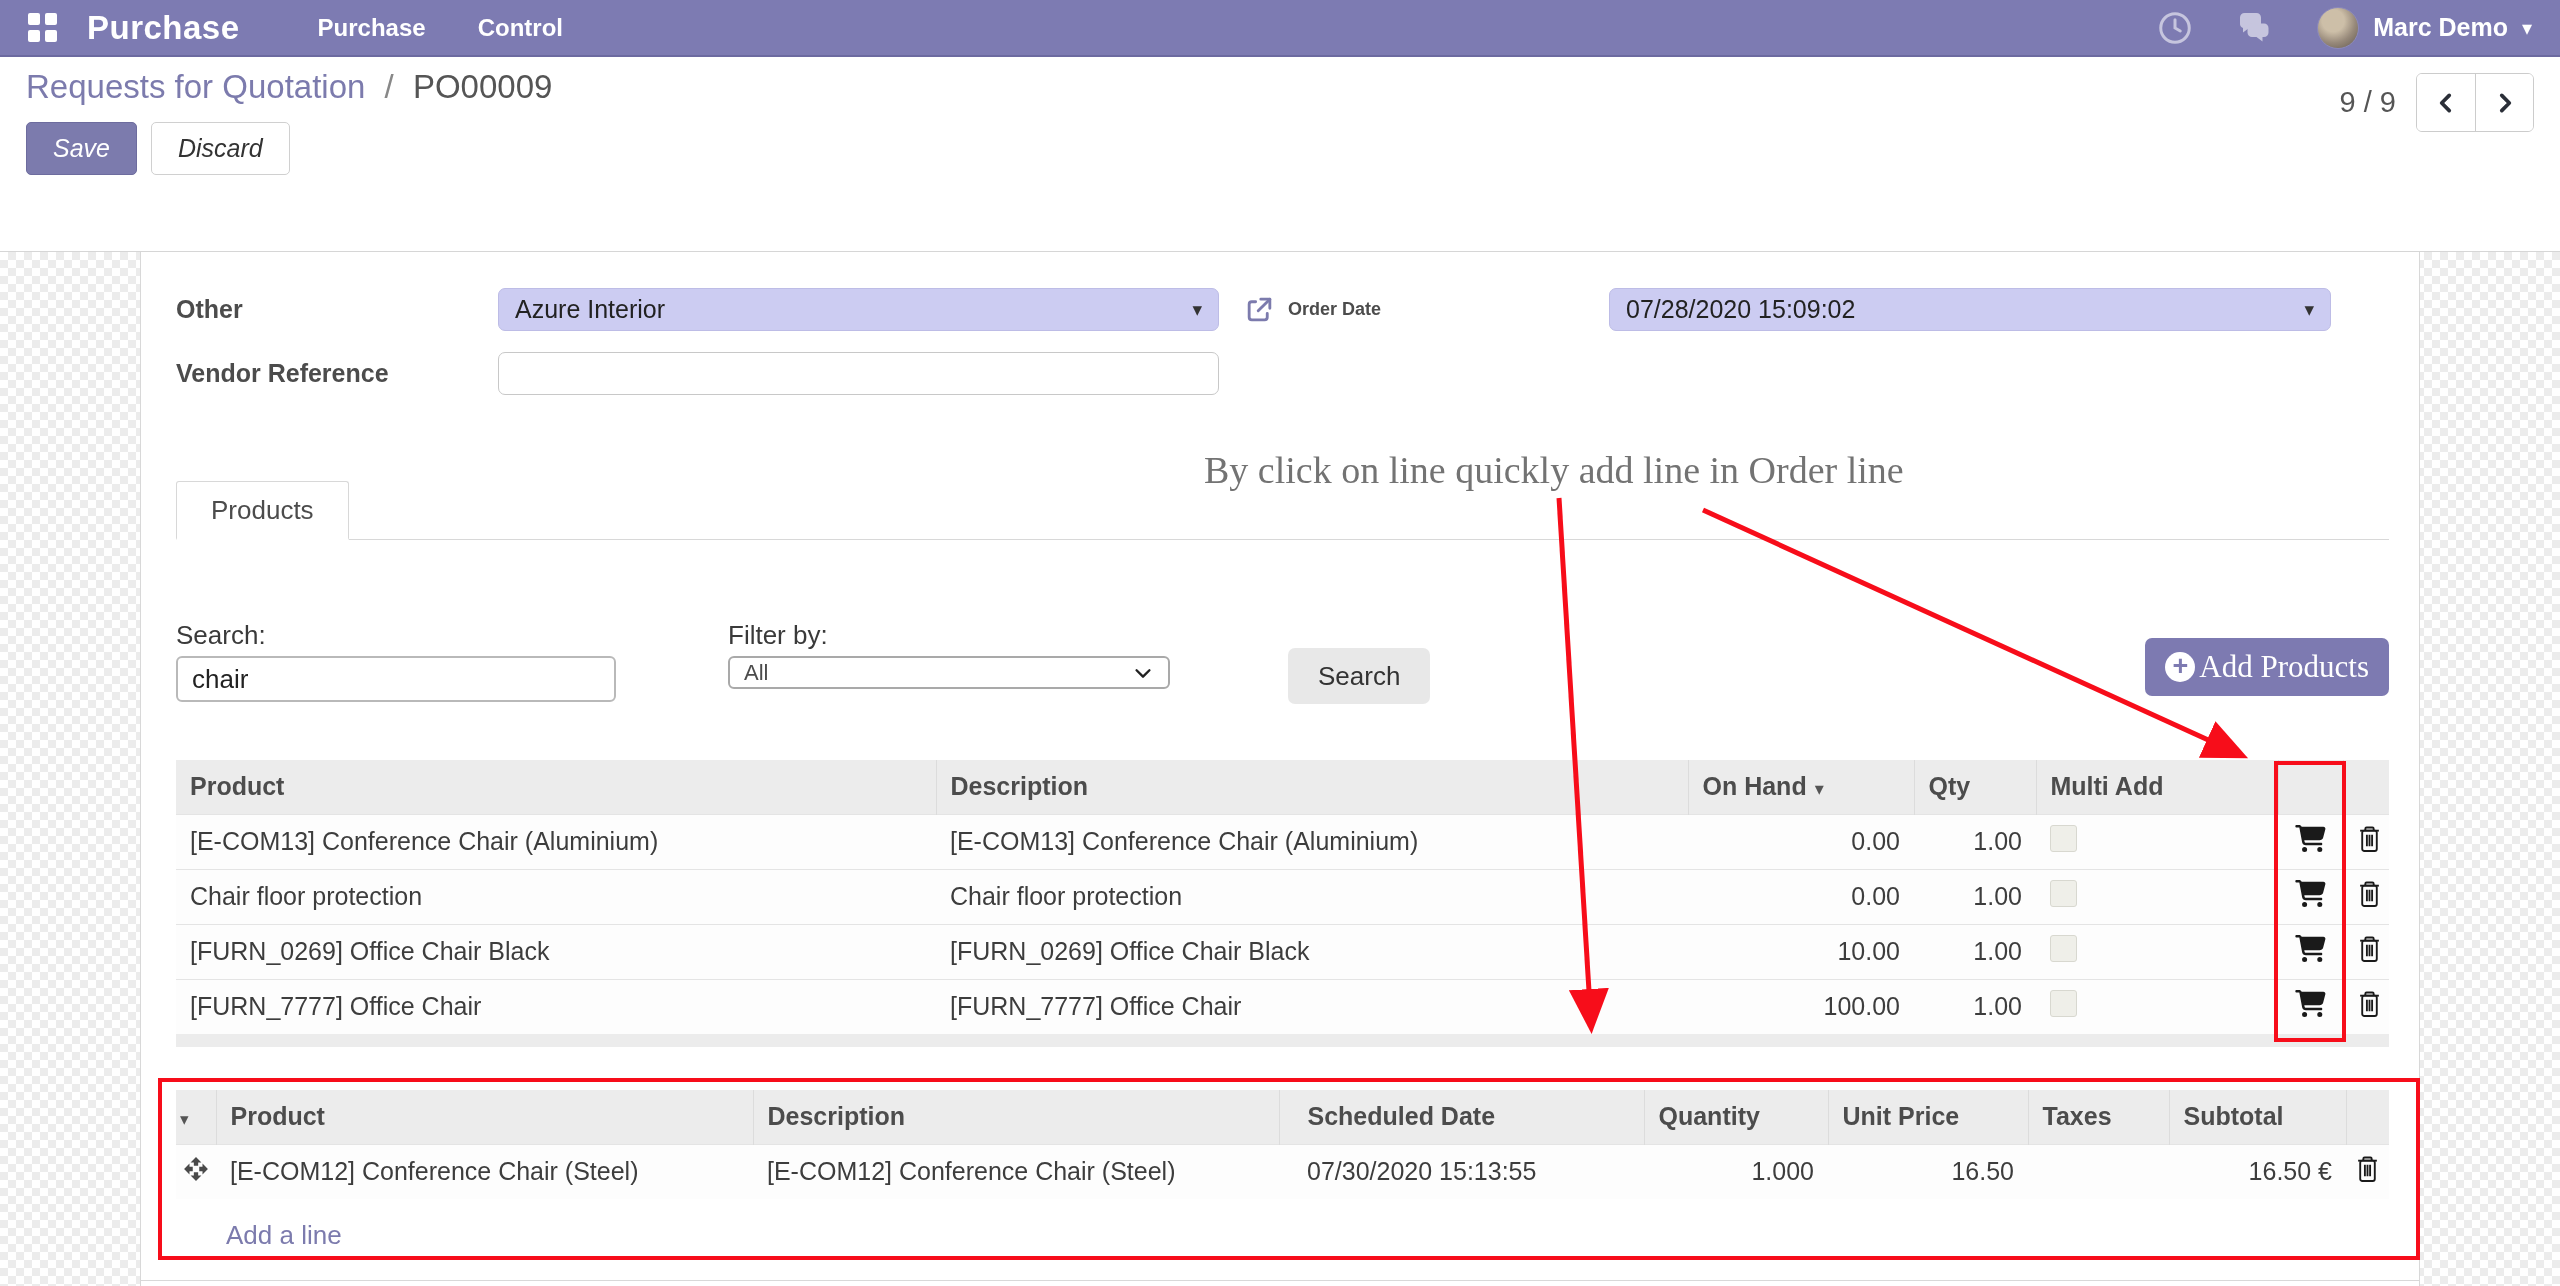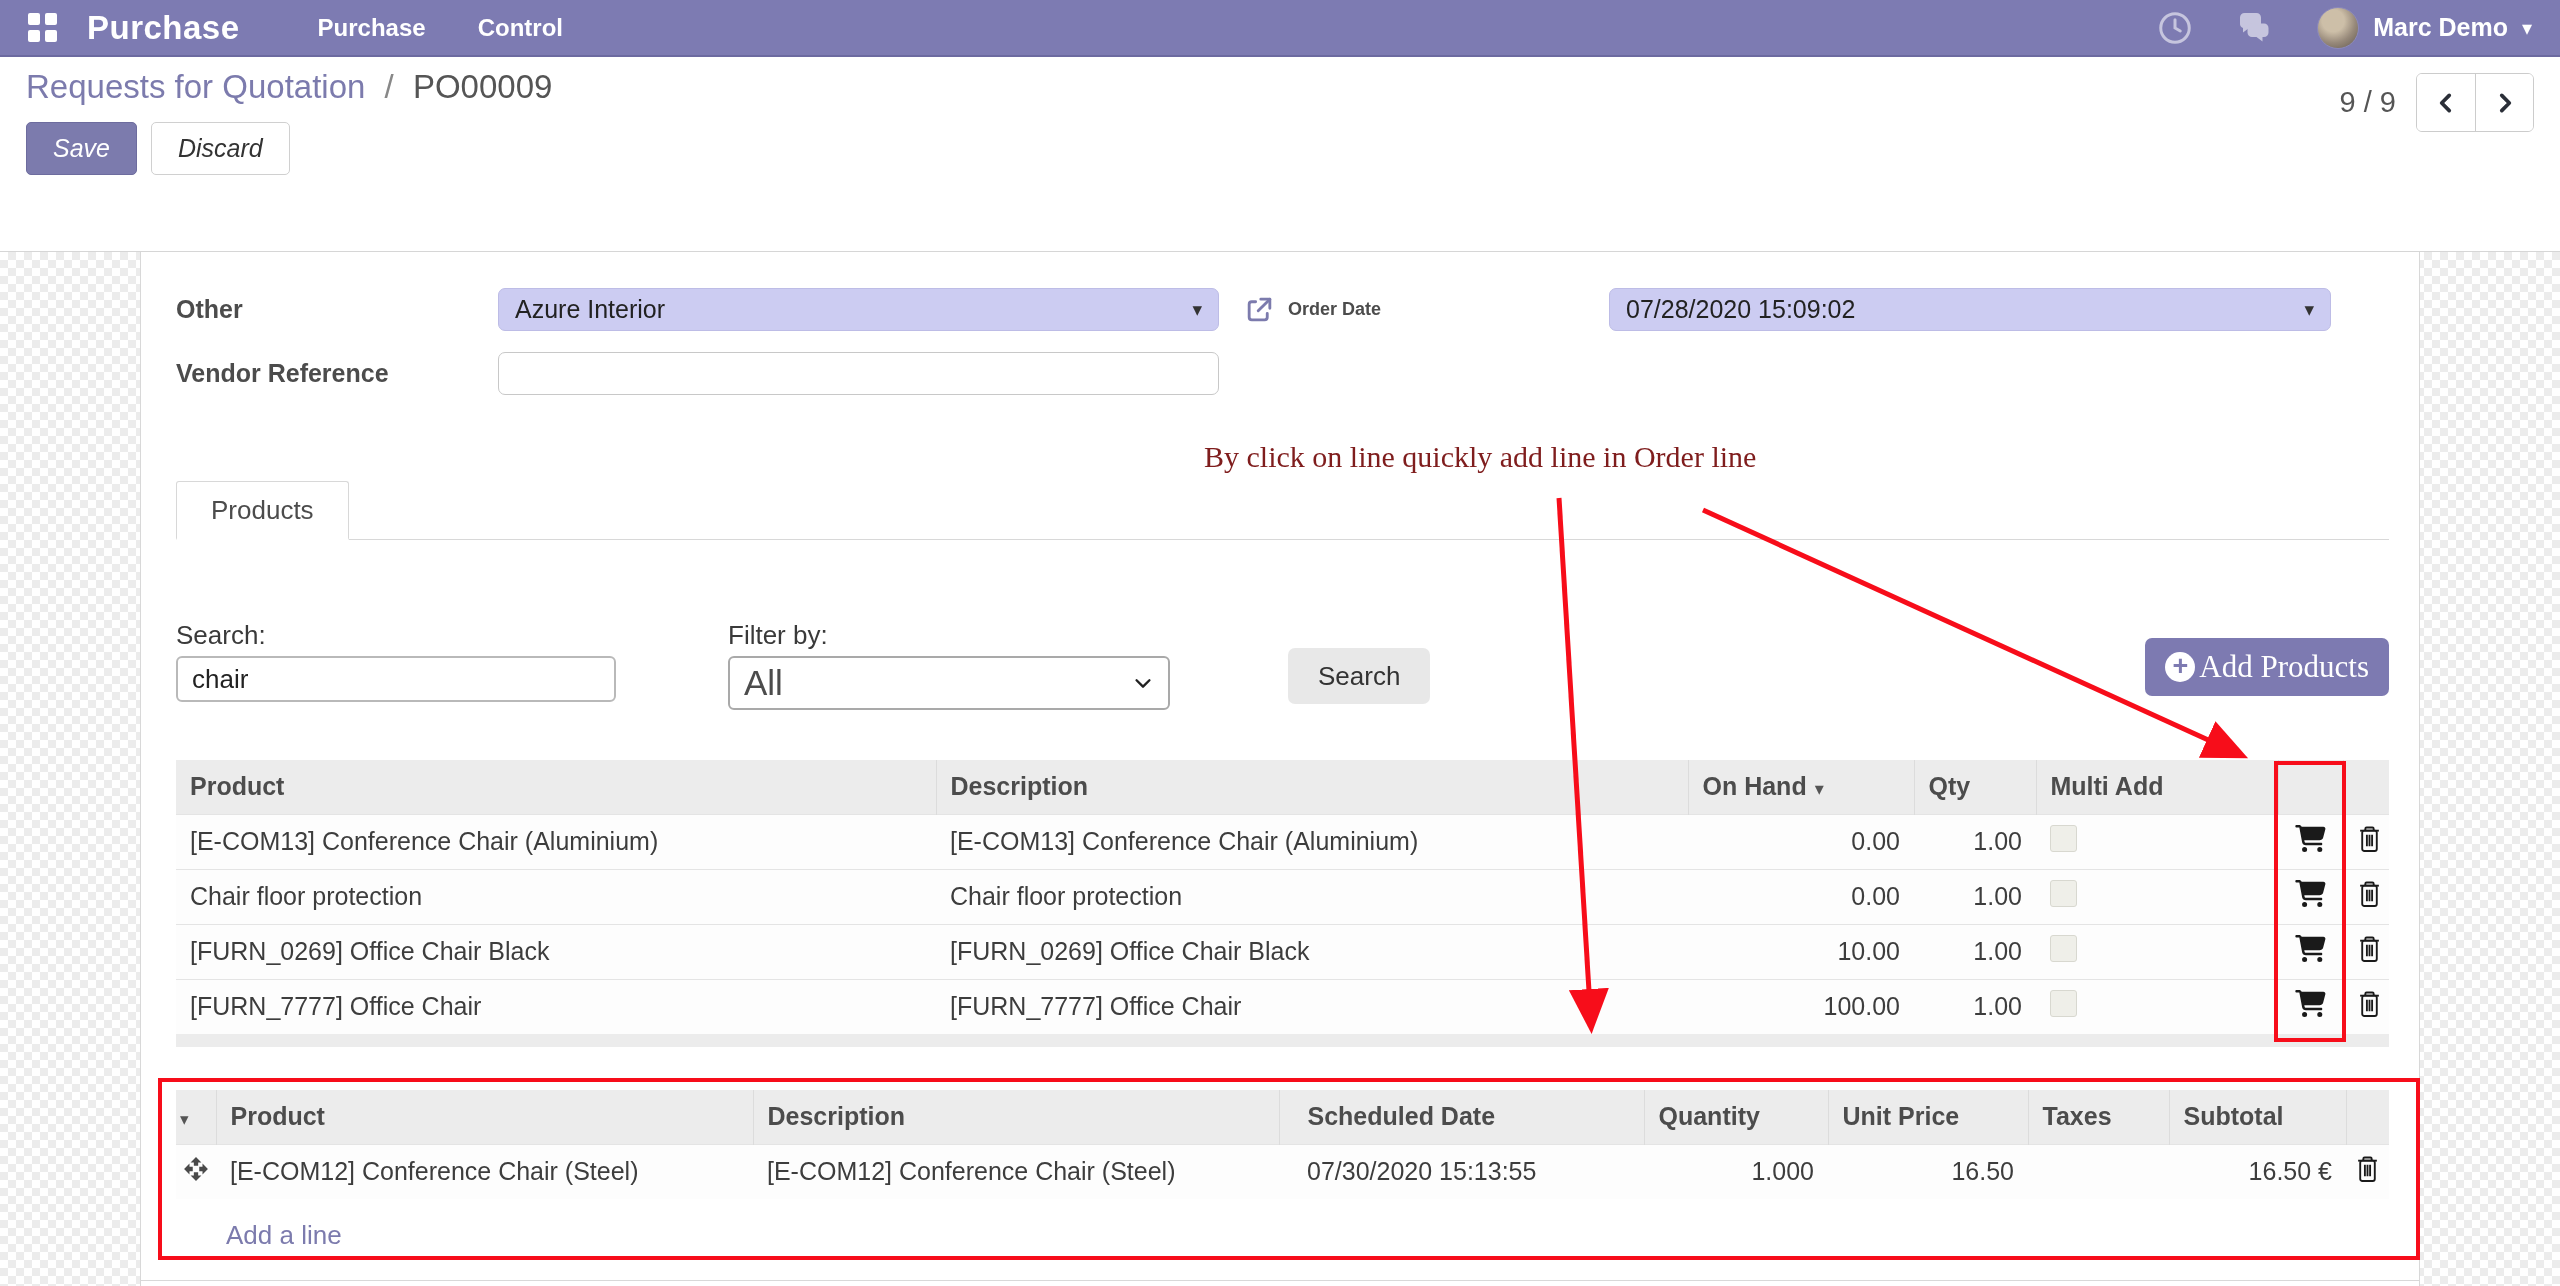--- a/index.html
+++ b/index.html
@@ -60,40 +60,40 @@
   .f-select { width:721px; background:#ccccf2; border:1px solid #bdbce6; color:#222;
               justify-content:space-between; cursor:pointer; }
   .f-input  { width:721px; background:#fff; border:1px solid #c8c8c8; }
   .sel-caret { color:#333; font-size:19px; }
   .od-group { display:flex; align-items:center; width:365px; margin-left:25px; }
   .extlink { width:31px; height:31px; margin-right:13px; cursor:pointer; }
   .od-label { font-weight:700; font-size:18px; }
   .f-date { width:722px; }
 
   
-  .annotation { left:1063px; top:188px; width:880px; color:#7f1d1d;
-                font-family:"Liberation Serif","DejaVu Serif",serif; font-size:30px; }
+  .annotation { left:1063px; top:196px; width:880px; color:#737373;
+                font-family:"Liberation Serif","DejaVu Serif",serif; font-size:38px; }
 
   
   .tabs { left:35px; right:30px; top:228px; height:60px; display:flex; align-items:flex-end;
           border-bottom:1px solid #d8d8d8; }
   .tab { height:59px; display:flex; align-items:center; padding:0 34px; font-size:26px; cursor:pointer; }
   .tab.active { background:#fff; border:1px solid #d8d8d8; border-bottom:2px solid #fff;
                 border-radius:3px 3px 0 0; margin-bottom:-1px; color:#4c4c4c; }
   .tab.inactive { color:#7c7bad; }
 
   
   .search-area { left:35px; right:30px; top:368px; height:140px; }
   .sp-label { position:absolute; font-size:26px; color:#3a3a3a; }
   .sp-input { position:absolute; top:36px; left:0; width:440px; height:46px; border:2px solid #b9b9b9;
               border-radius:6px; font-size:26px; padding:0 14px; color:#222;
               font-family:"Liberation Sans","DejaVu Sans",sans-serif; }
   .sp-filter-label { left:552px; }
-  .sp-select { position:absolute; top:36px; left:552px; width:442px; height:54px; border:2px solid #a9a9a9;
-               border-radius:6px; font-size:35px; display:flex; align-items:center;
+  .sp-select { position:absolute; top:36px; left:552px; width:442px; height:33px; border:2px solid #a9a9a9;
+               border-radius:6px; font-size:22px; display:flex; align-items:center;
                justify-content:space-between; padding:0 14px; background:#fff; cursor:pointer;text-align:center; }
   .sp-search-btn { position:absolute; left:1112px; top:28px; height:56px; padding:0 30px;
                    background:#e8e8e8; border-radius:7px; font-size:26px; color:#333;
                    display:flex; align-items:center; cursor:pointer; }
   .add-products { position:absolute; right:0; top:18px; height:58px; background:#7d7ab1;
                   border-radius:7px; color:#fff; display:flex; align-items:center; gap:4px;
                   padding:0 20px; cursor:pointer;
                   font-family:"Liberation Serif","DejaVu Serif",serif; font-size:31px; }
   .plus-circle { width:30px; height:30px; border-radius:50%; background:#fff; color:#7d7ab1;
                  font-family:"Liberation Sans",sans-serif; font-weight:700; font-size:27px;

